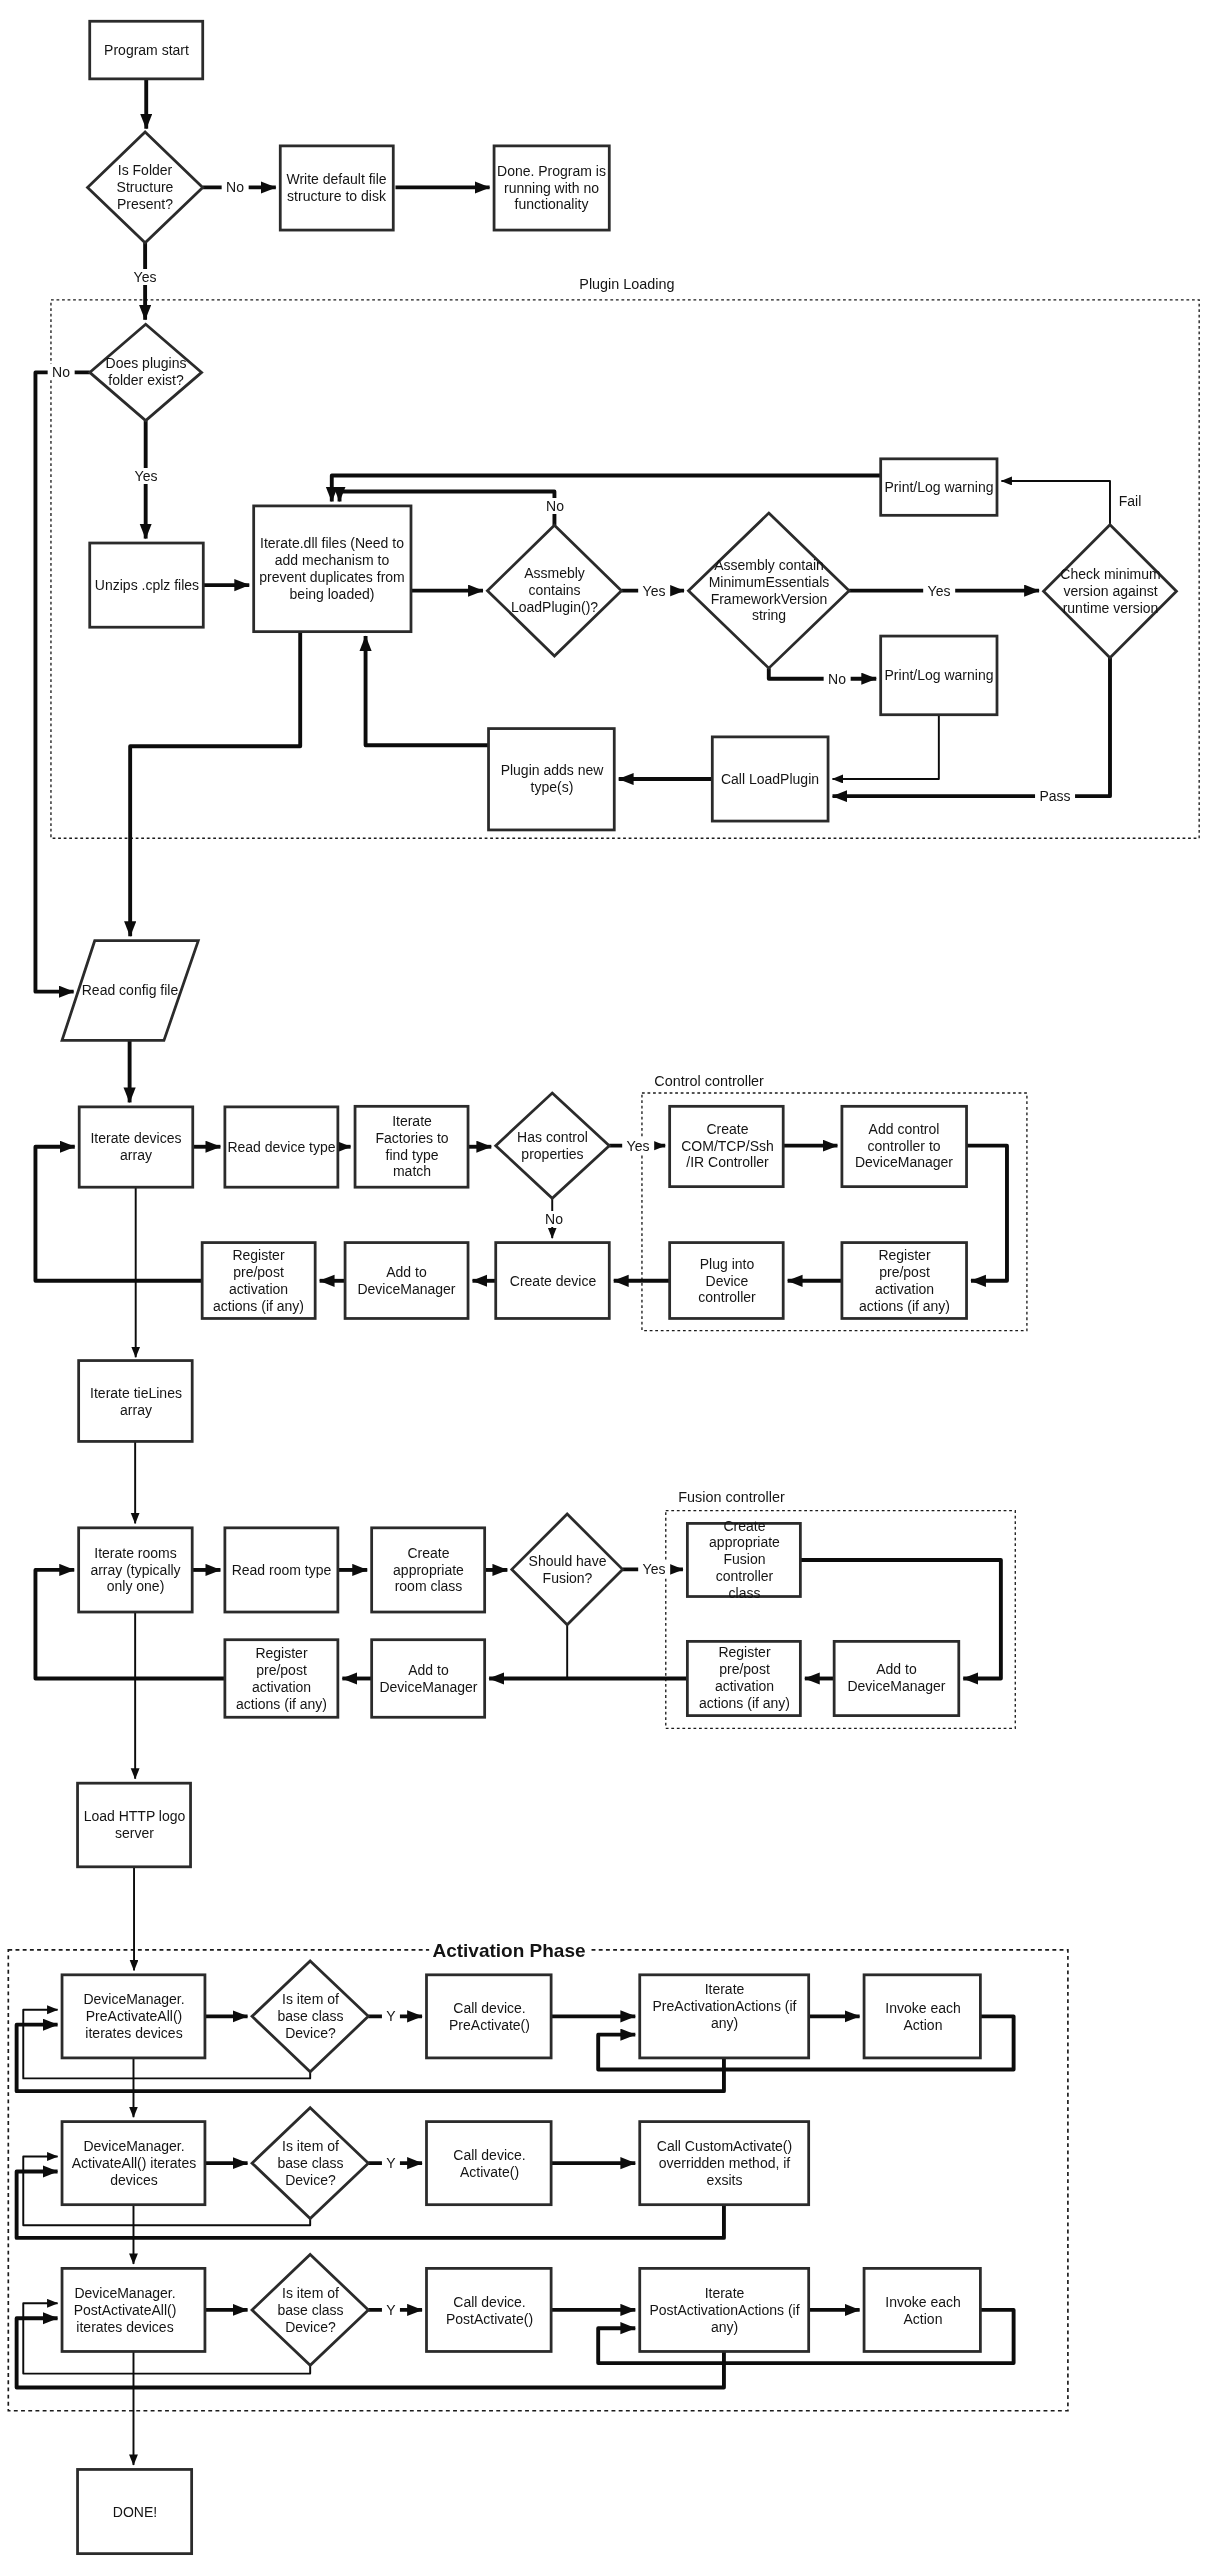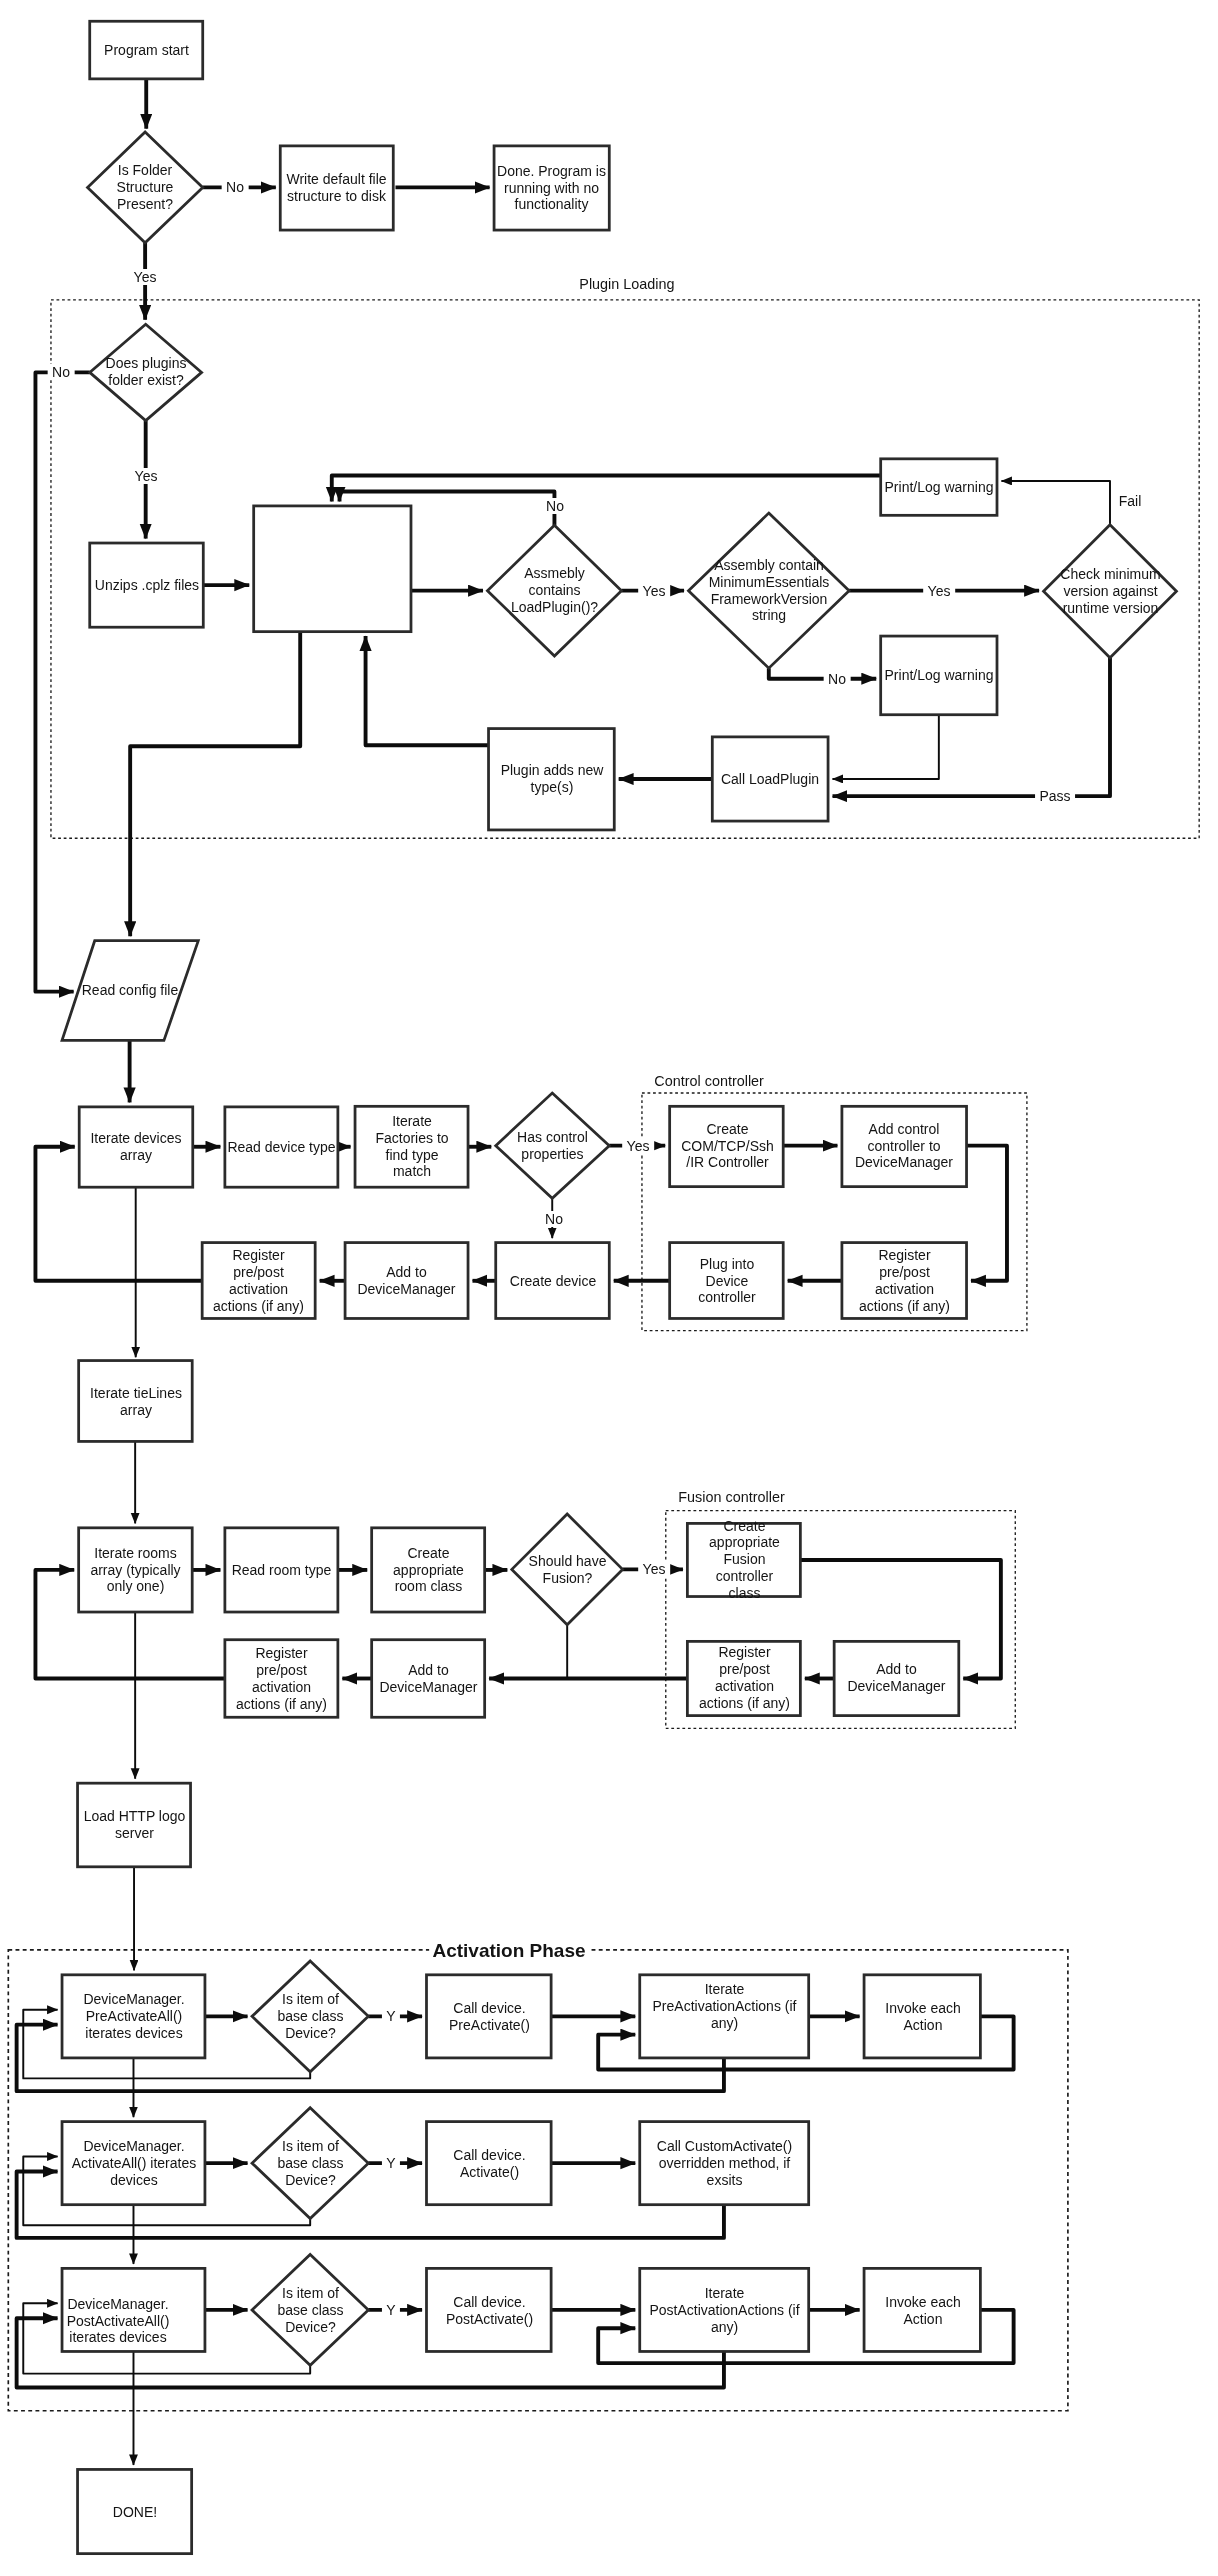--- a/index.html
+++ b/index.html
@@ -192,20 +192,23 @@
     </div>
   <div class="node" style="left:494px;top:146px;width:115px;height:84px;">
       <span>Done.  Program is running with no functionality</span>
     </div>
   <div class="node" style="left:100px;top:324px;width:92px;height:96px;">
       <span>Does plugins folder exist?</span>
     </div>
   <div class="node" style="left:90px;top:543px;width:114px;height:84px;border-radius:10px;">
       <span>Unzips .cplz files</span>
     </div>
+  <div class="node" style="left:258px;top:506px;width:148px;height:126px;">
+      <span>Iterate.dll files (Need to add mechanism to prevent duplicates from being loaded)</span>
+    </div>
   <div class="node" style="left:513px;top:525px;width:83px;height:131px;">
       <span>Assmebly contains LoadPlugin()?</span>
     </div>
   <div class="node" style="left:708px;top:513px;width:122px;height:155px;overflow-wrap:anywhere;">
       <span>Assembly contain MinimumEssentialsFrameworkVersion string</span>
     </div>
   <div class="node" style="left:1058px;top:525px;width:105px;height:133px;">
       <span>Check minimum version against runtime version</span>
     </div>
   <div class="node" style="left:881px;top:459px;width:116px;height:57px;">
@@ -312,21 +315,21 @@
   <div class="node" style="left:269px;top:2108px;width:83px;height:111px;">
       <span>Is item of base class Device?</span>
     </div>
   <div class="node" style="left:434px;top:2122px;width:111px;height:83px;">
       <span>Call device. Activate()</span>
     </div>
   <div class="node" style="left:647px;top:2122px;width:155px;height:83px;">
       <span>Call CustomActivate() overridden method, if exsits</span>
     </div>
 
-  <div class="node" style="left:52px;top:2269px;width:132px;height:104px;justify-content:flex-end;">
+  <div class="node" style="left:59px;top:2269px;width:132px;height:83px;justify-content:flex-end;">
       <span>DeviceManager. PostActivateAll() iterates devices</span>
     </div>
   <div class="node" style="left:269px;top:2255px;width:83px;height:111px;">
       <span>Is item of base class Device?</span>
     </div>
   <div class="node" style="left:434px;top:2269px;width:111px;height:83px;">
       <span>Call device. PostActivate()</span>
     </div>
   <div class="node" style="left:647px;top:2269px;width:155px;height:83px;">
       <span>Iterate PostActivationActions (if any)</span>

